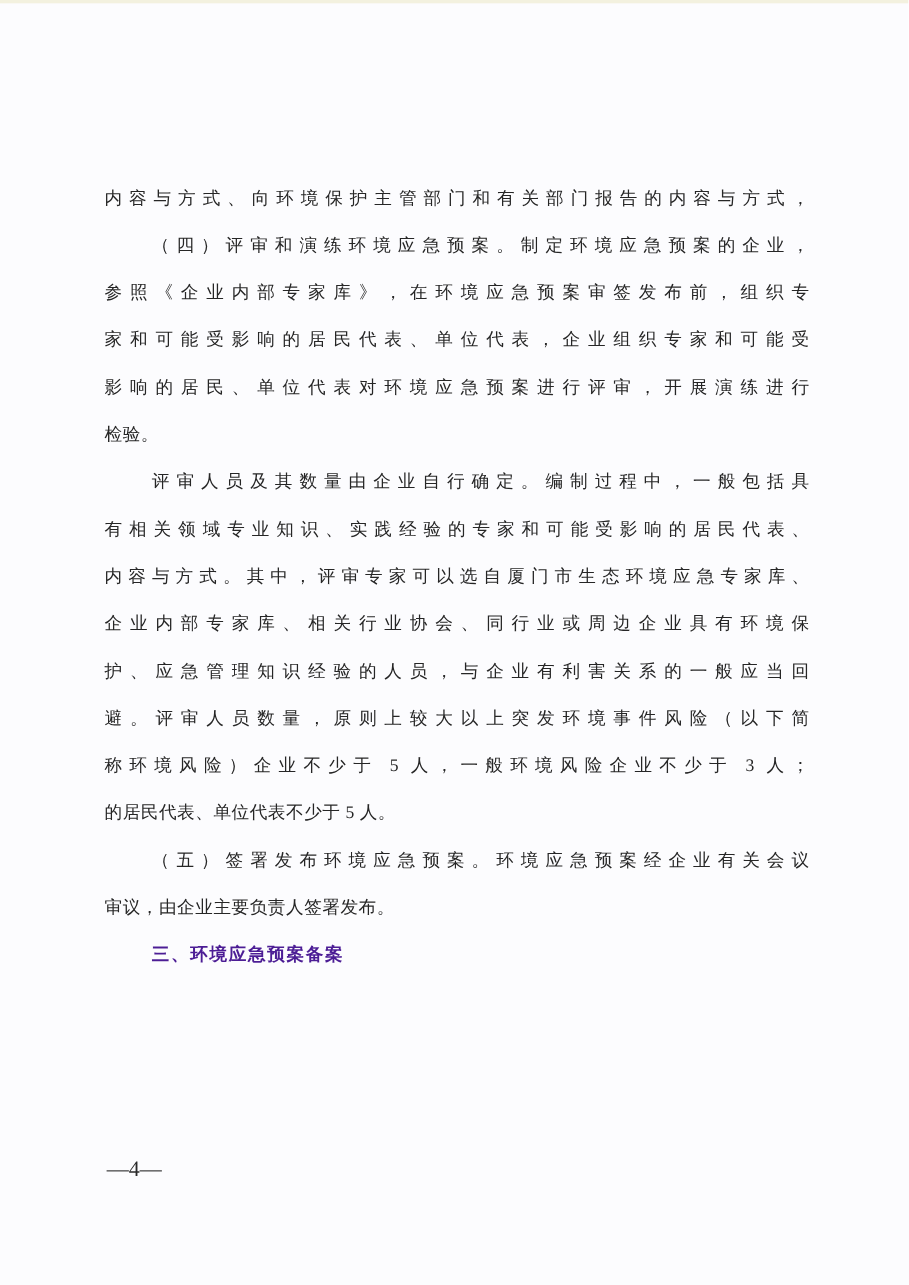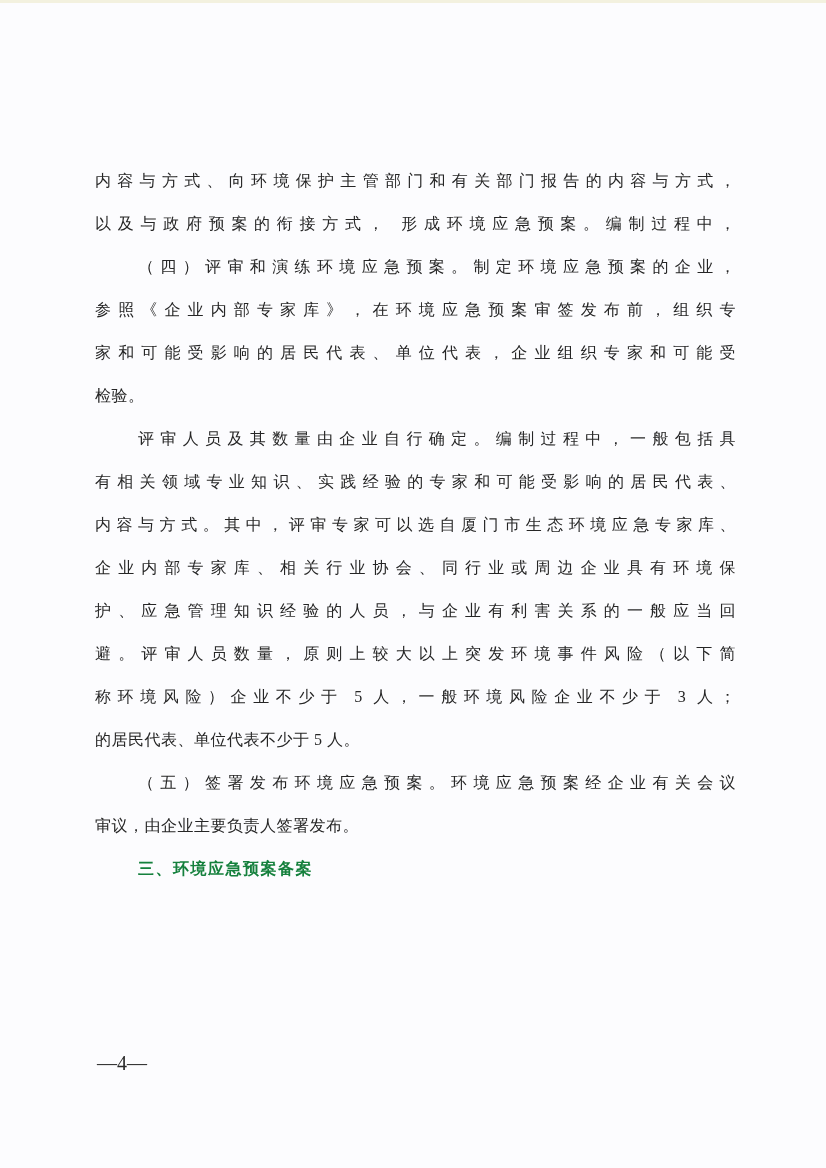--- a/index.html
+++ b/index.html
@@ -44,44 +44,44 @@
     text-justify: inter-character;
     white-space: normal;
   }
   .ind {
     text-indent: 43px;
   }
   .heading {
     font-weight: 700;
     font-family: "Liberation Sans", sans-serif;
     letter-spacing: 1.5px;
-    color: #15803d;
+    color: #4c1d95;
   }
   .footer {
     position: absolute;
     left: 97px;
     top: 1050px;
     font-size: 20px;
     line-height: 26px;
     letter-spacing: 0;
     color: #2a2a2a;
   }
 </style>
 </head>
 <body>
 
 <div class="page">
   <div class="scan-edge"></div>
 
   <div class="text-block">
     <div class="line j">内容与方式、向环境保护主管部门和有关部门报告的内容与方式，</div>
-    <div class="line j">以及与政府预案的衔接方式， 形成环境应急预案。编制过程中，</div>
     <div class="line j ind">（四）评审和演练环境应急预案。制定环境应急预案的企业，</div>
     <div class="line j">参照《企业内部专家库》，在环境应急预案审签发布前，组织专</div>
     <div class="line j">家和可能受影响的居民代表、单位代表，企业组织专家和可能受</div>
+    <div class="line j">影响的居民、单位代表对环境应急预案进行评审，开展演练进行</div>
     <div class="line">检验。</div>
     <div class="line j ind">评审人员及其数量由企业自行确定。编制过程中，一般包括具</div>
     <div class="line j">有相关领域专业知识、实践经验的专家和可能受影响的居民代表、</div>
     <div class="line j">内容与方式。其中，评审专家可以选自厦门市生态环境应急专家库、</div>
     <div class="line j">企业内部专家库、相关行业协会、同行业或周边企业具有环境保</div>
     <div class="line j">护、应急管理知识经验的人员，与企业有利害关系的一般应当回</div>
     <div class="line j">避。评审人员数量，原则上较大以上突发环境事件风险（以下简</div>
     <div class="line j">称环境风险）企业不少于 5 人，一般环境风险企业不少于 3 人；</div>
     <div class="line">的居民代表、单位代表不少于 5 人。</div>
     <div class="line j ind">（五）签署发布环境应急预案。环境应急预案经企业有关会议</div>

